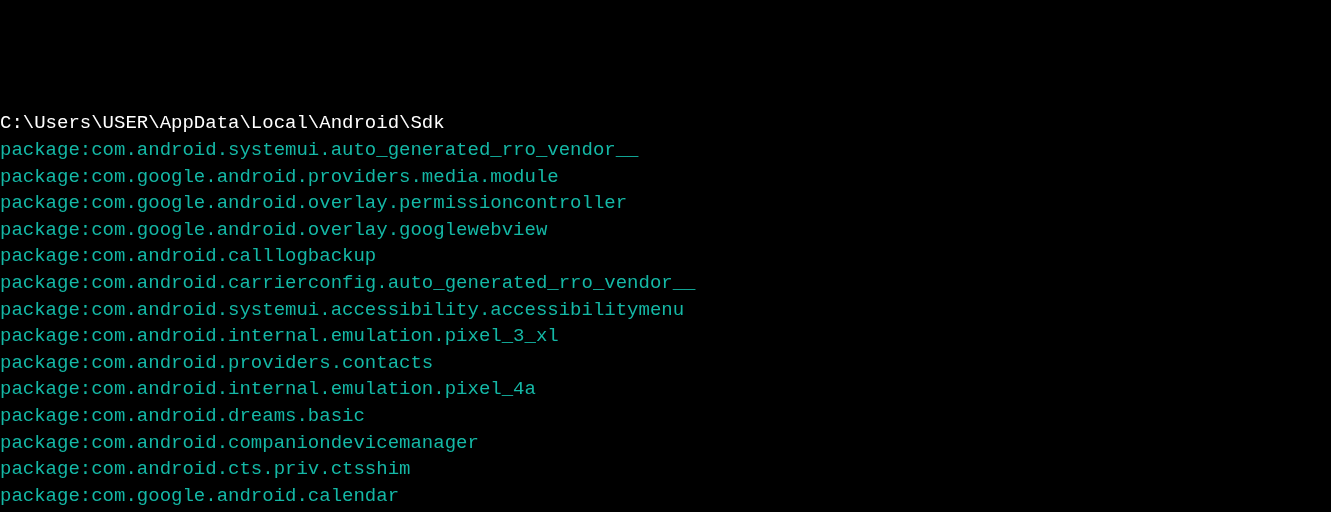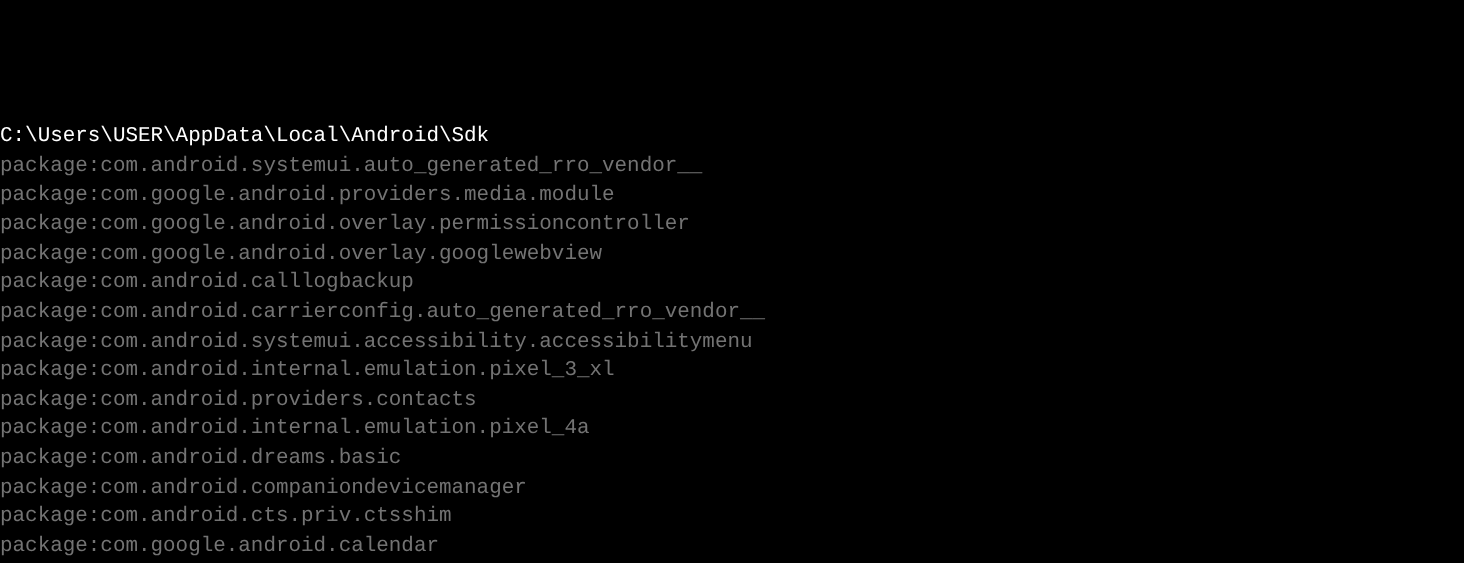--- a/index.html
+++ b/index.html
@@ -28,21 +28,21 @@
     }
     .prompt-path {
       color: #ffffff;
     }
     .highlight-box {
       border: 2px solid #ff0000;
       padding: 0 2px;
       display: inline-block;
     }
     .output-line {
-      color: #737373;
+      color: #14b8a6;
     }
   </style>
 </head>
 <body>
 
 
 
 <div class="terminal-line prompt-line"><span class="prompt-path">C:\Users\USER\AppData\Local\Android\Sdk</span></div>
 <div id="output-container"><div class="terminal-line output-line">package:com.android.systemui.auto_generated_rro_vendor__</div><div class="terminal-line output-line">package:com.google.android.providers.media.module</div><div class="terminal-line output-line">package:com.google.android.overlay.permissioncontroller</div><div class="terminal-line output-line">package:com.google.android.overlay.googlewebview</div><div class="terminal-line output-line">package:com.android.calllogbackup</div><div class="terminal-line output-line">package:com.android.carrierconfig.auto_generated_rro_vendor__</div><div class="terminal-line output-line">package:com.android.systemui.accessibility.accessibilitymenu</div><div class="terminal-line output-line">package:com.android.internal.emulation.pixel_3_xl</div><div class="terminal-line output-line">package:com.android.providers.contacts</div><div class="terminal-line output-line">package:com.android.internal.emulation.pixel_4a</div><div class="terminal-line output-line">package:com.android.dreams.basic</div><div class="terminal-line output-line">package:com.android.companiondevicemanager</div><div class="terminal-line output-line">package:com.android.cts.priv.ctsshim</div><div class="terminal-line output-line">package:com.google.android.calendar</div></div>
 

